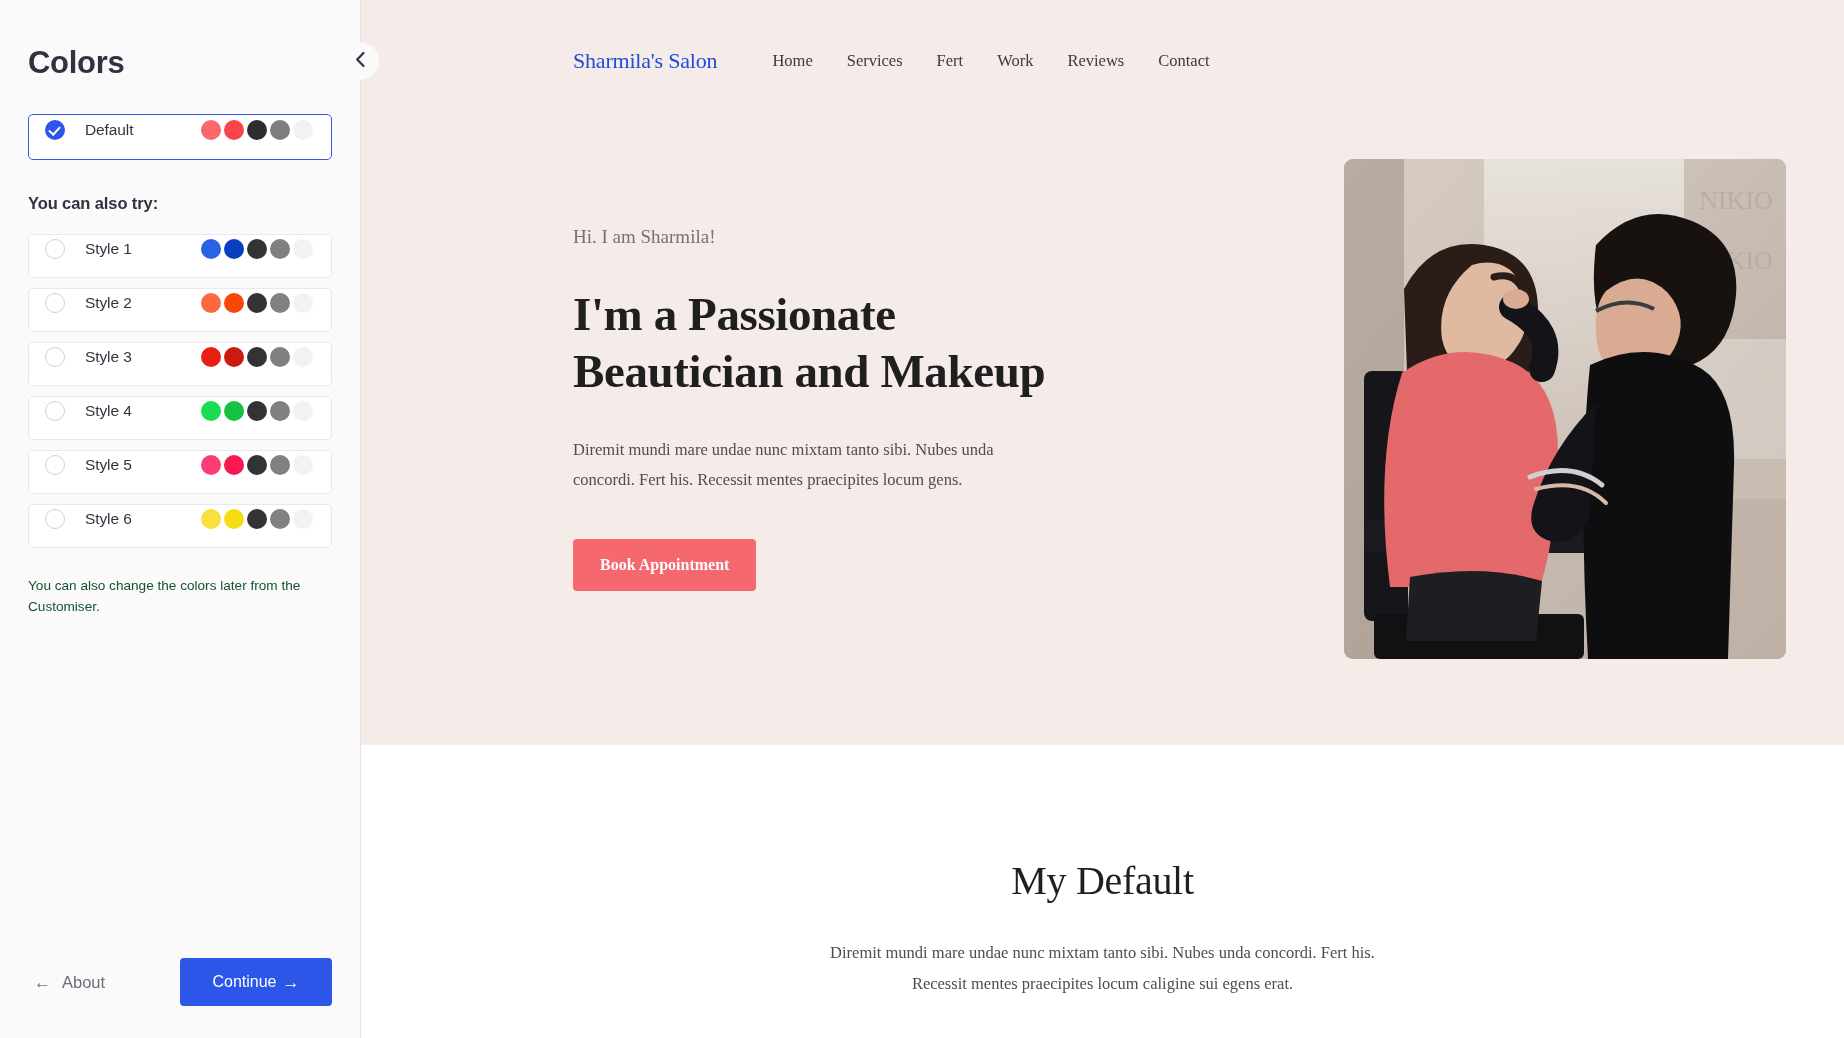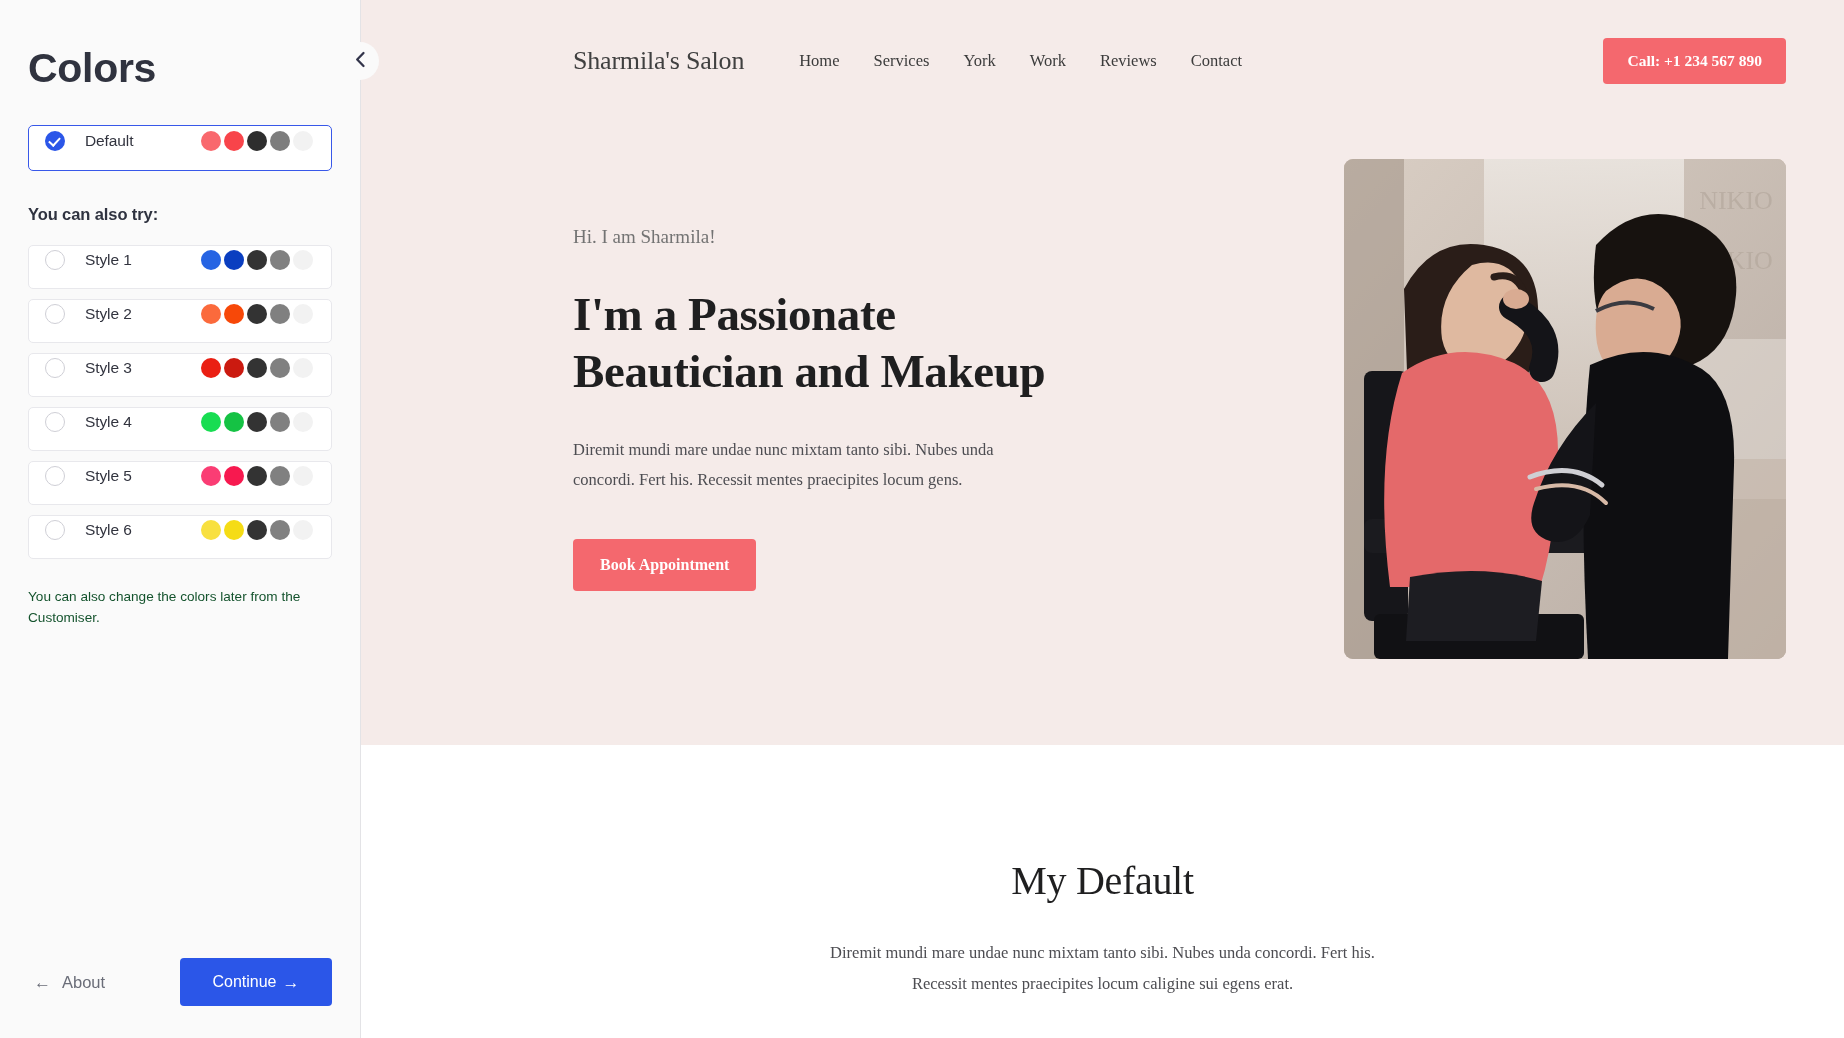--- a/index.html
+++ b/index.html
@@ -15,21 +15,21 @@
   .sidebar {
     width: 361px; height: 1038px;
     background: #fafafa;
     border-right: 1px solid #e3e3e6;
     position: relative;
     flex: 0 0 361px;
     display: flex; flex-direction: column;
   }
   .sidebar-scroll { flex: 1 1 auto; padding: 0 28px; position: relative; }
   .sb-title {
-    font-size: 41px; font-weight: 700; color: #30333f;
+    font-size: 31px; font-weight: 700; color: #30333f;
     letter-spacing: -0.3px; margin-top: 45px; margin-bottom: 33px;
   }
 
   .palette-row {
     display: flex; align-items: center;
     height: 44px;
     background: #ffffff;
     border: 1px solid #e8e8ec;
     border-radius: 5px;
     margin-bottom: 10px;
@@ -108,21 +108,21 @@
   }
   .hero-wrap { background: #f5ebe9; padding: 0; height: 745px; }
 
   .site-header {
     display: flex; align-items: center;
     padding: 33px 58px 0 212px;
     height: 88px;
   }
   .logo {
     font-family: "Liberation Serif", serif;
-    font-size: 26px; color: #404040; letter-spacing: -0.2px;
+    font-size: 22px; color: #1d4ed8; letter-spacing: -0.2px;
     white-space: nowrap;
   }
   .nav { display: flex; align-items: center; margin-left: 38px; gap: 0; }
   .nav a {
     font-family: "Liberation Serif", serif;
     font-size: 16.5px; color: #3b3b3b; text-decoration: none;
     padding: 6px 17px; white-space: nowrap;
   }
   .call-btn {
     margin-left: auto;
@@ -297,26 +297,25 @@
 
   <main class="preview">
 
     <div class="hero-wrap">
 
       <header class="site-header">
         <div class="logo">Sharmila's Salon</div>
         <nav class="nav" id="site-nav">
             <a href="#">Home</a>
             <a href="#">Services</a>
-            <a href="#">York</a>
+            <a href="#">Fert</a>
             <a href="#">Work</a>
             <a href="#">Reviews</a>
             <a href="#">Contact</a>
           </nav>
-        <button class="call-btn">Call: +1 234 567 890</button>
       </header>
 
       <div class="hero">
         <div class="hero-left">
           <div class="kicker">Hi. I am Sharmila!</div>
           <h1 class="hero-title">
             <span>I'm a Passionate</span><br>
             <span>Beautician and Makeup</span><br>
           </h1>
           <p class="hero-desc">Diremit mundi mare undae nunc mixtam tanto sibi. Nubes unda concordi. Fert his. Recessit mentes praecipites locum gens.</p>

